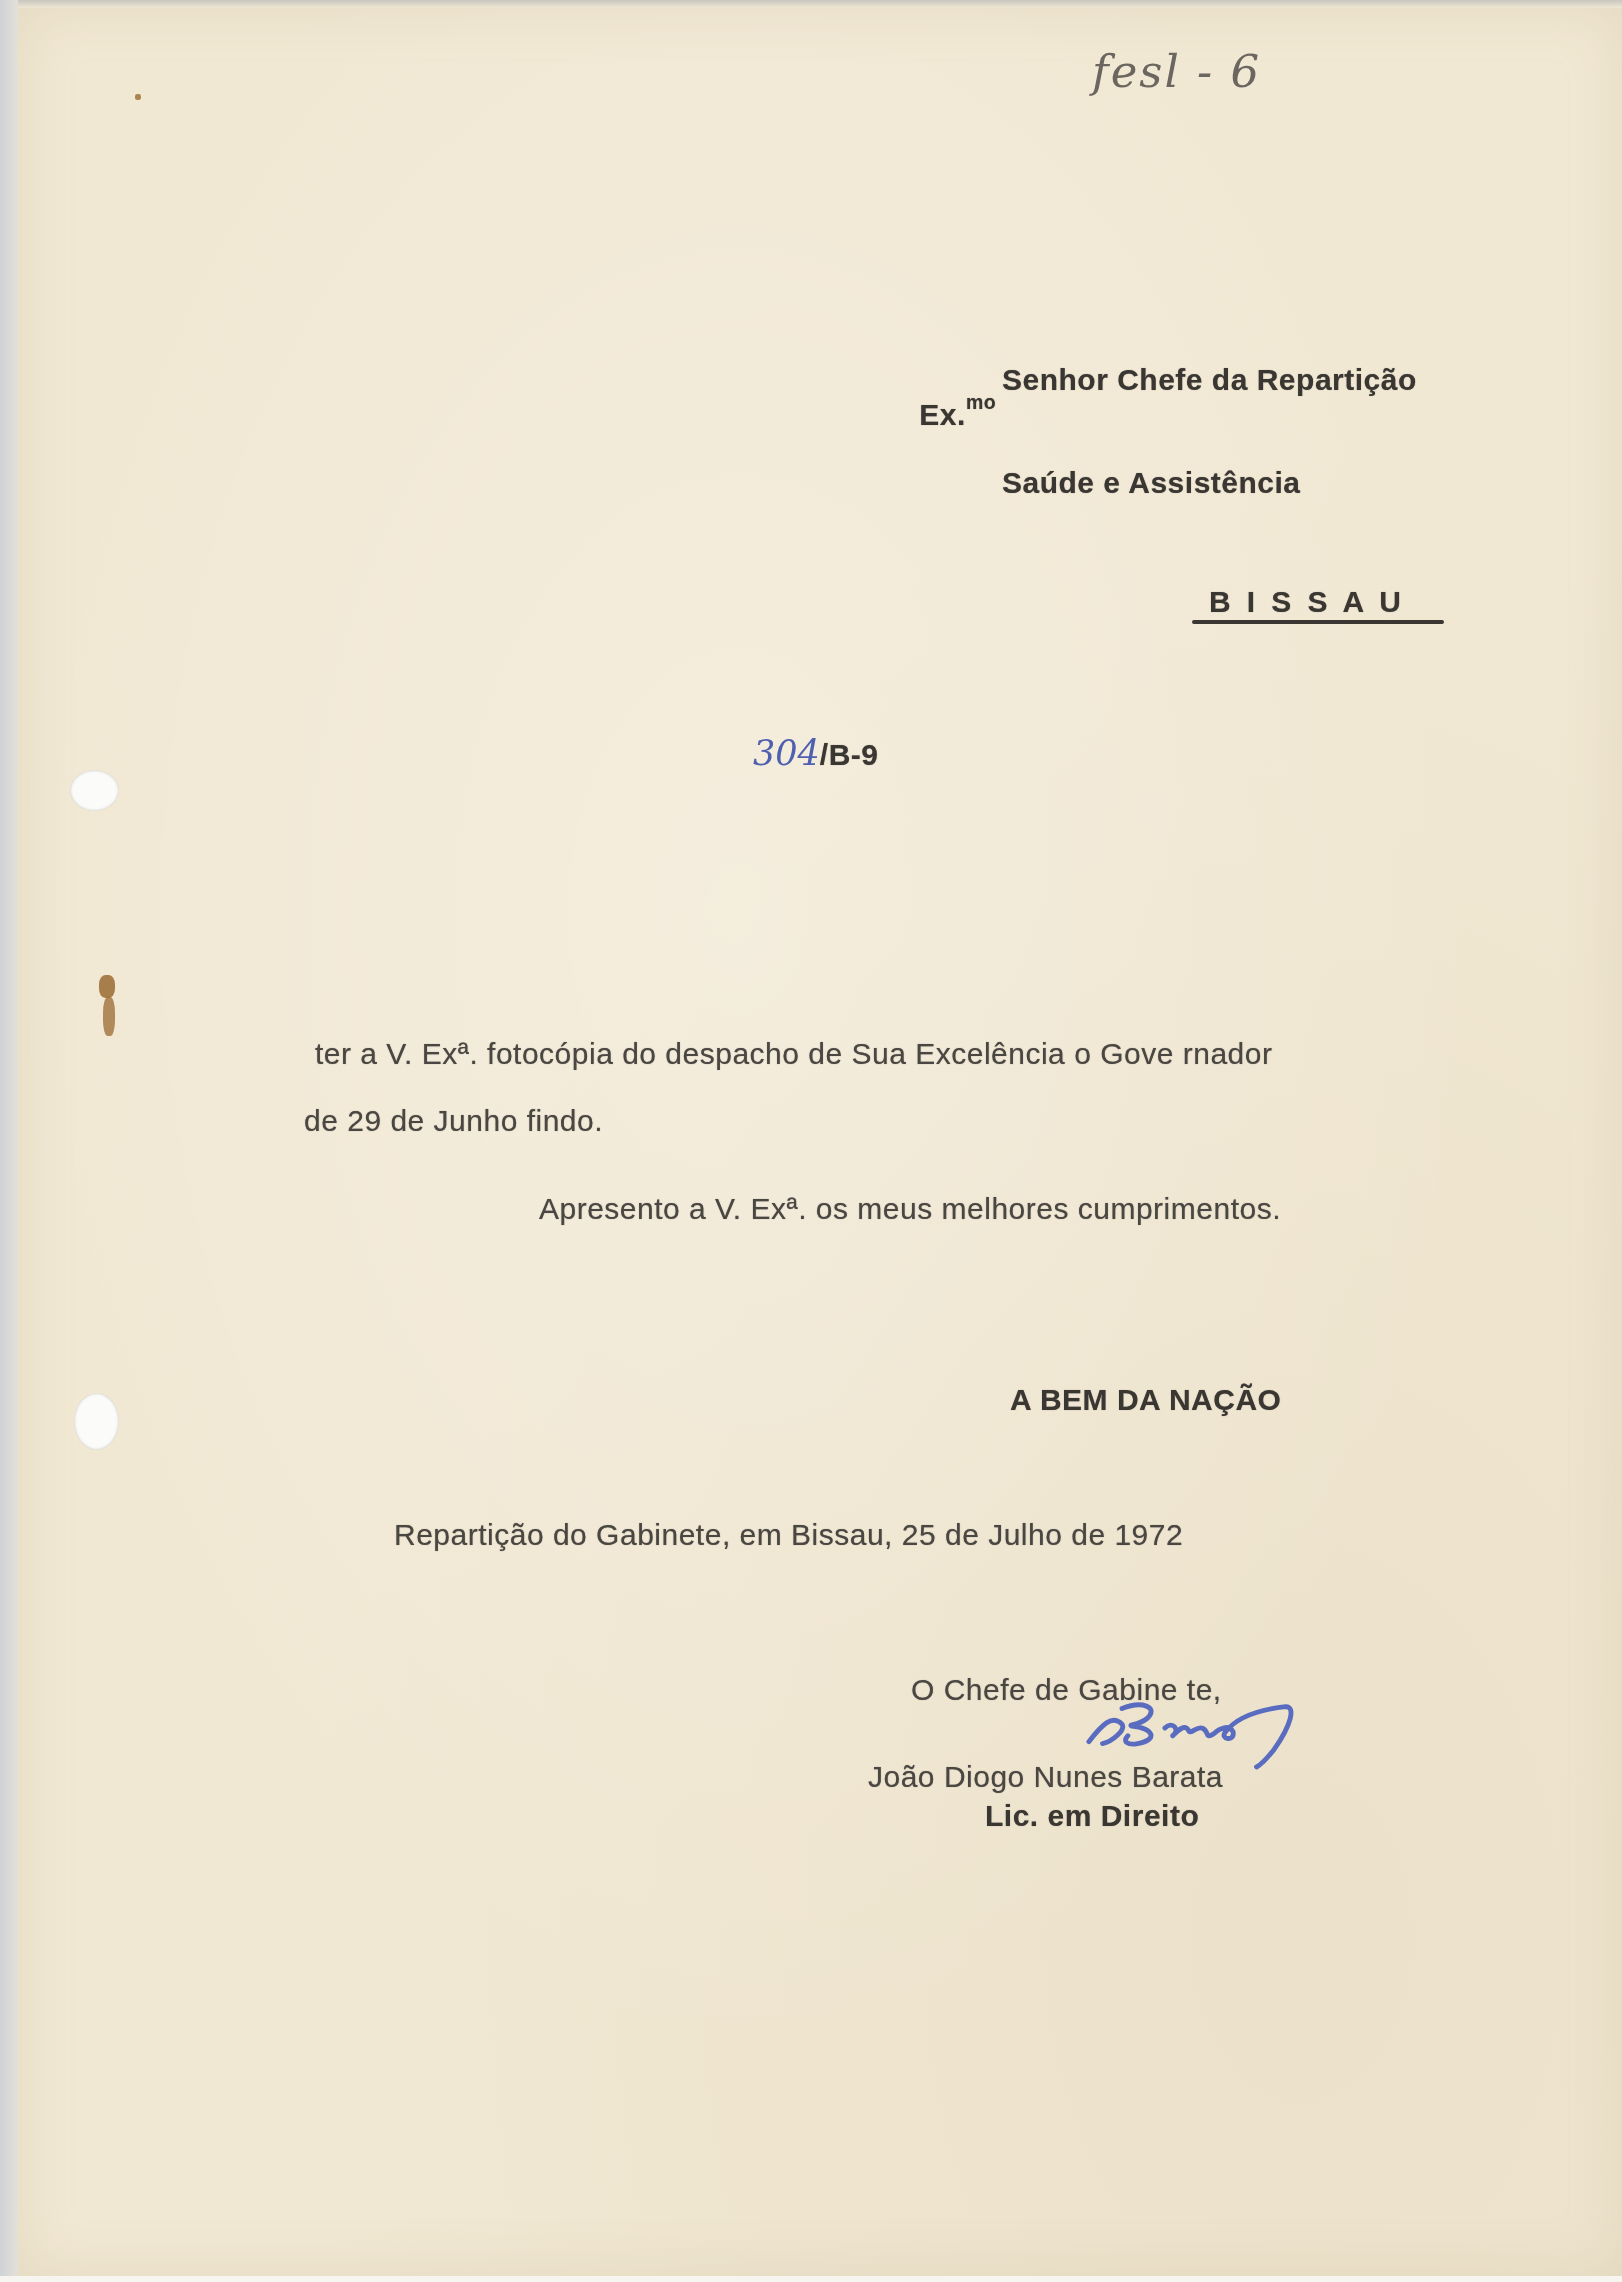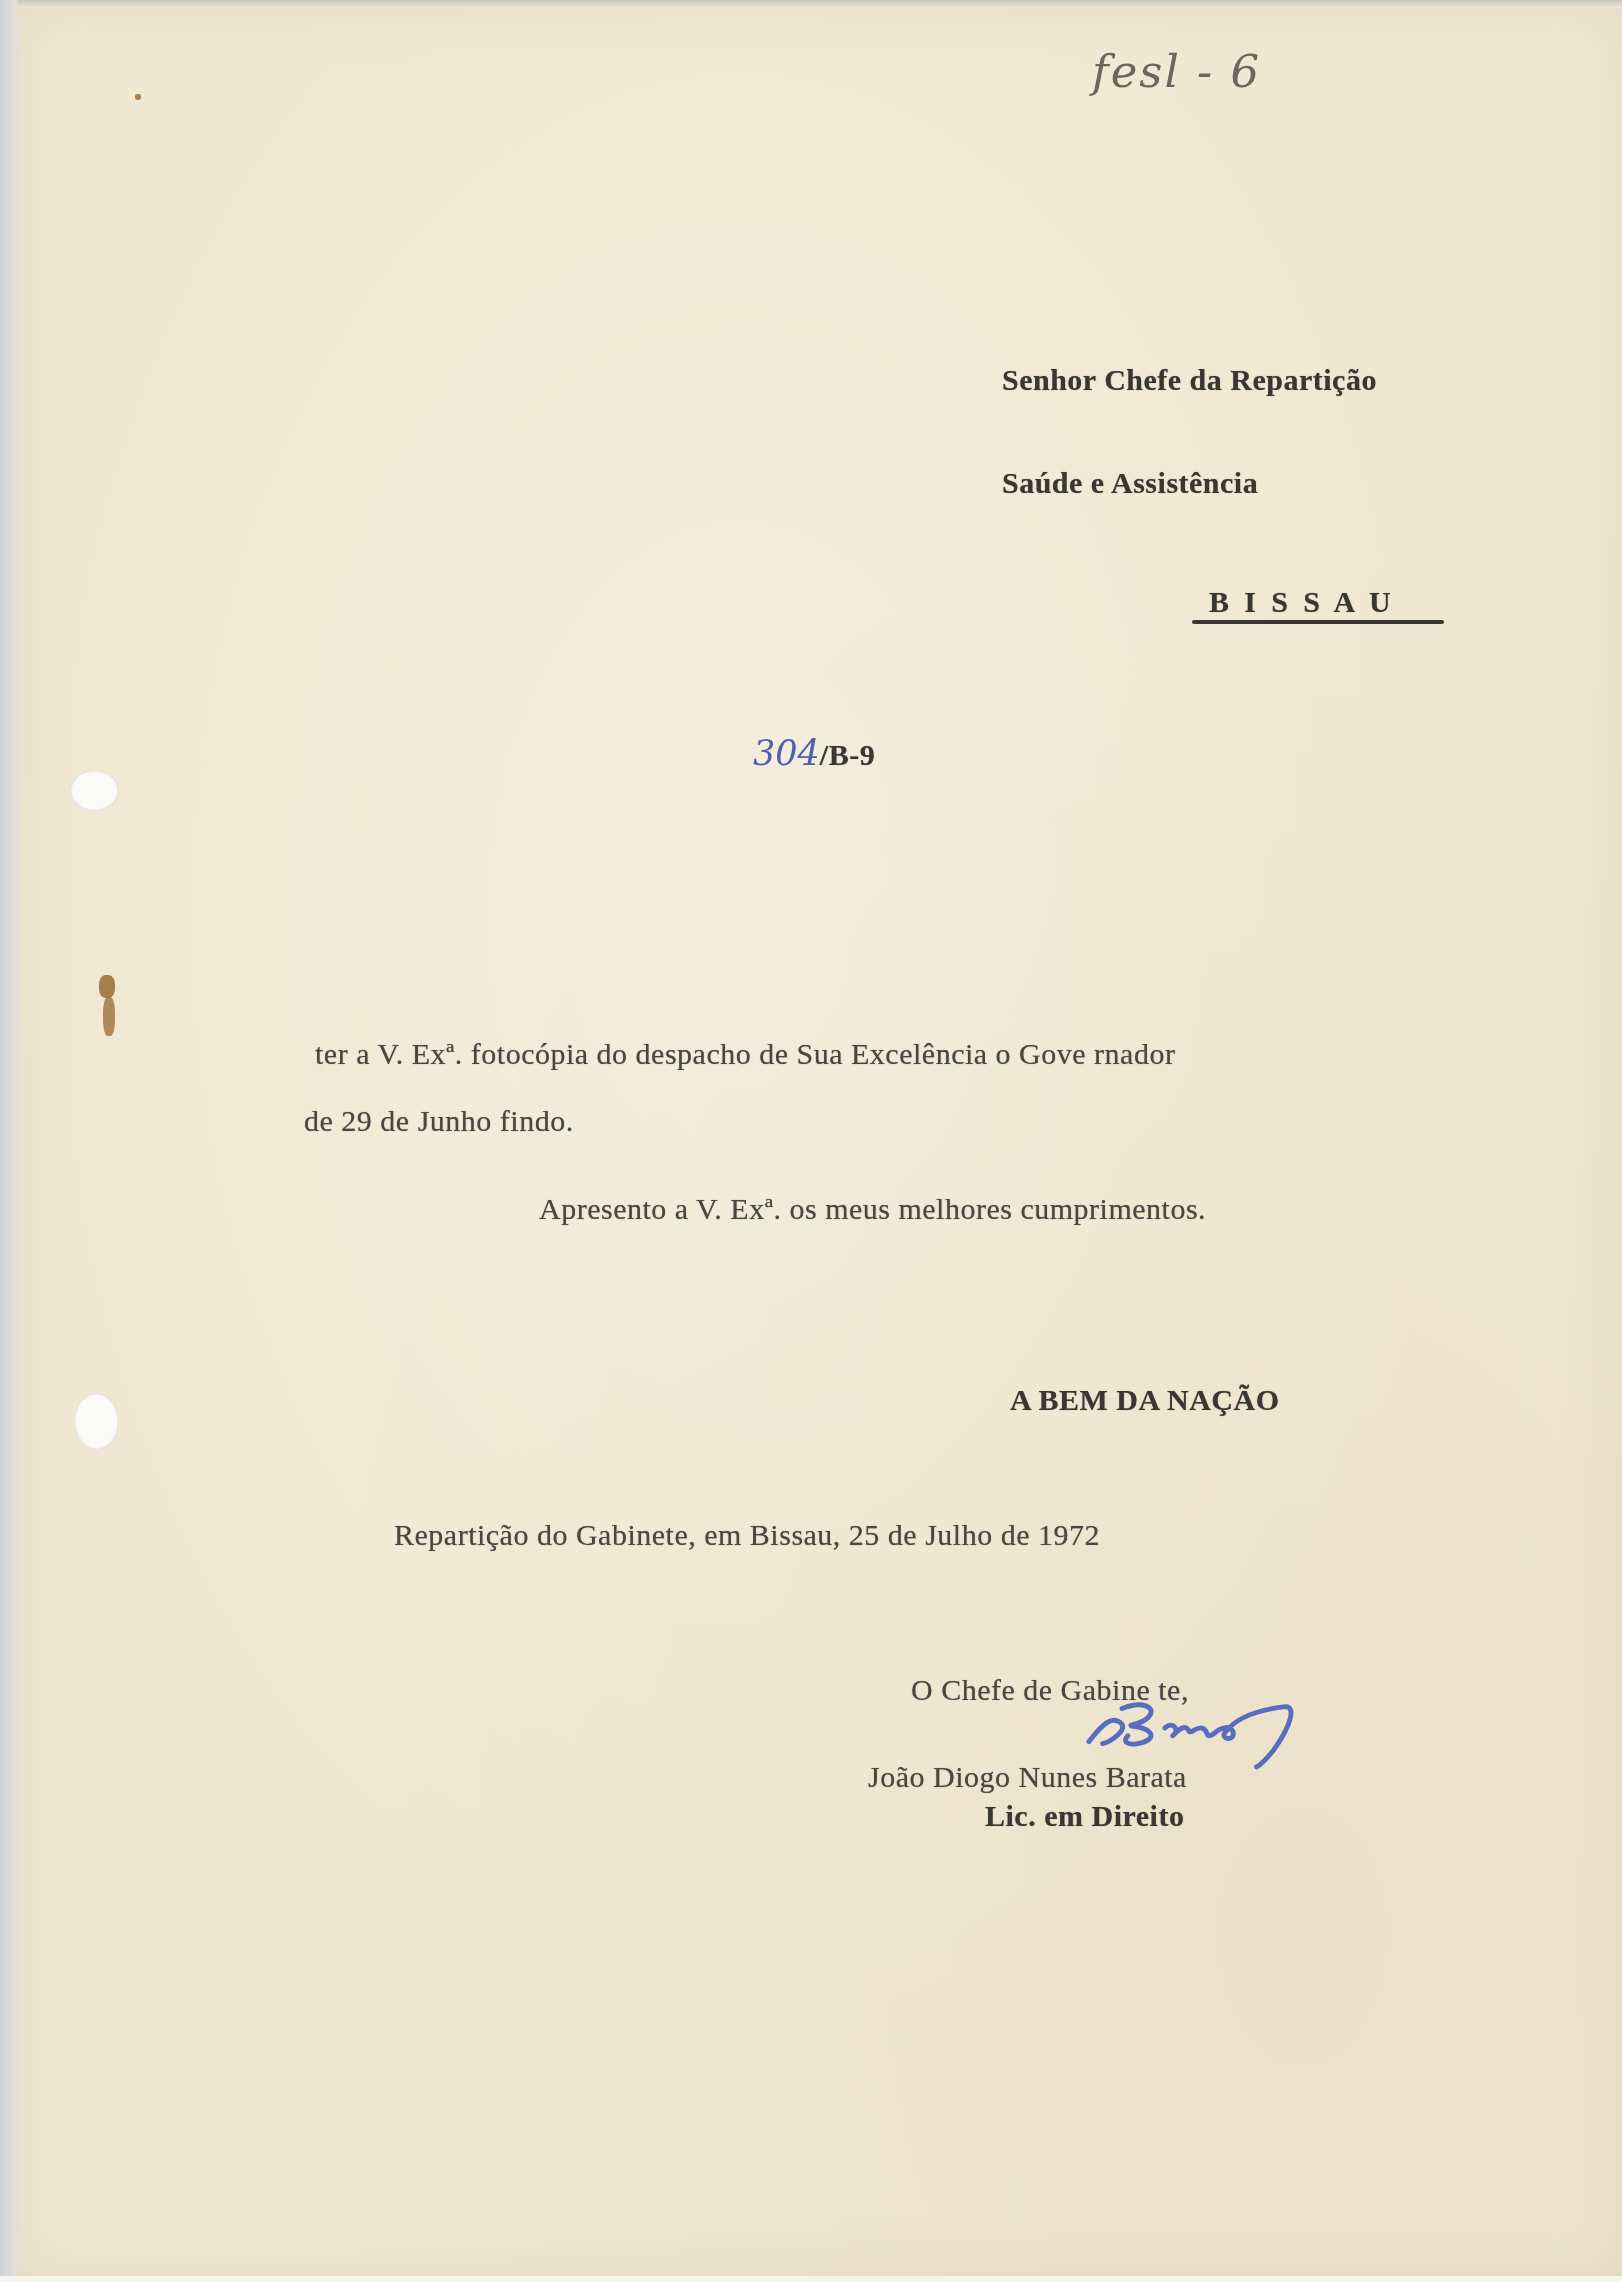--- a/index.html
+++ b/index.html
@@ -47,21 +47,21 @@
     .bottom-edge {
       position: absolute;
       left: 0;
       bottom: 0;
       width: 1623px;
       height: 5.9px;
       background: #f7f5f0;
     }
     .typed {
       position: absolute;
-      font-family: Liberation Serif, serif;
+      font-family: Liberation Sans, sans-serif;
       color: #3a3733;
       font-size: 30px;
       font-weight: bold;
       letter-spacing: 0.5px;
       white-space: pre;
       text-shadow: 0 0 1px rgba(40,38,35,0.5);
     }
     .typed.light {
       font-weight: normal;
       color: #4a4641;
@@ -114,20 +114,23 @@
   <div class="bottom-edge"></div>
 
   <div class="punch-hole" style="left:70px; top:770px; width:49px; height:41px;"></div>
   <div class="punch-hole" style="left:74px; top:1393px; width:45px; height:57px;"></div>
   <div class="stain" style="left:99px; top:975px; width:15.6px; height:23.4px; opacity:0.85;"></div>
   <div class="stain" style="left:103px; top:997px; width:11.7px; height:39px; opacity:0.75;"></div>
   <div class="stain" style="left:135px; top:94px; width:5.9px; height:5.9px; opacity:0.8;"></div>
 
   <div class="hand-pencil" style="left:1092px; top:45px;">fesl - 6</div>
 
+  <div class="typed" style="left:884px; top:357px;">
+    <span>Ex.</span><span class="superscript">mo</span>
+  </div>
   <div class="typed" style="left:1002px; top:363px;">Senhor Chefe da Repartição</div>
   <div class="typed" style="left:1002px; top:466px;">Saúde e Assistência</div>
   <div class="typed" style="left:1209px; top:585px; letter-spacing:3.9px;">B I S S A U</div>
   <div class="underline-bar" style="left:1192px; top:620px; width:252px;"></div>
 
   <div style="position:absolute; left:753px; top:733px;">
     <span class="hand-blue" style="position:static; font-size:35px;">304</span><span class="typed" style="position:static;">/B-9</span>
   </div>
 
   <div class="typed light" style="left:315px; top:1037px;">ter a V. Exª. fotocópia do despacho de Sua Excelência o Gove rnador</div>

